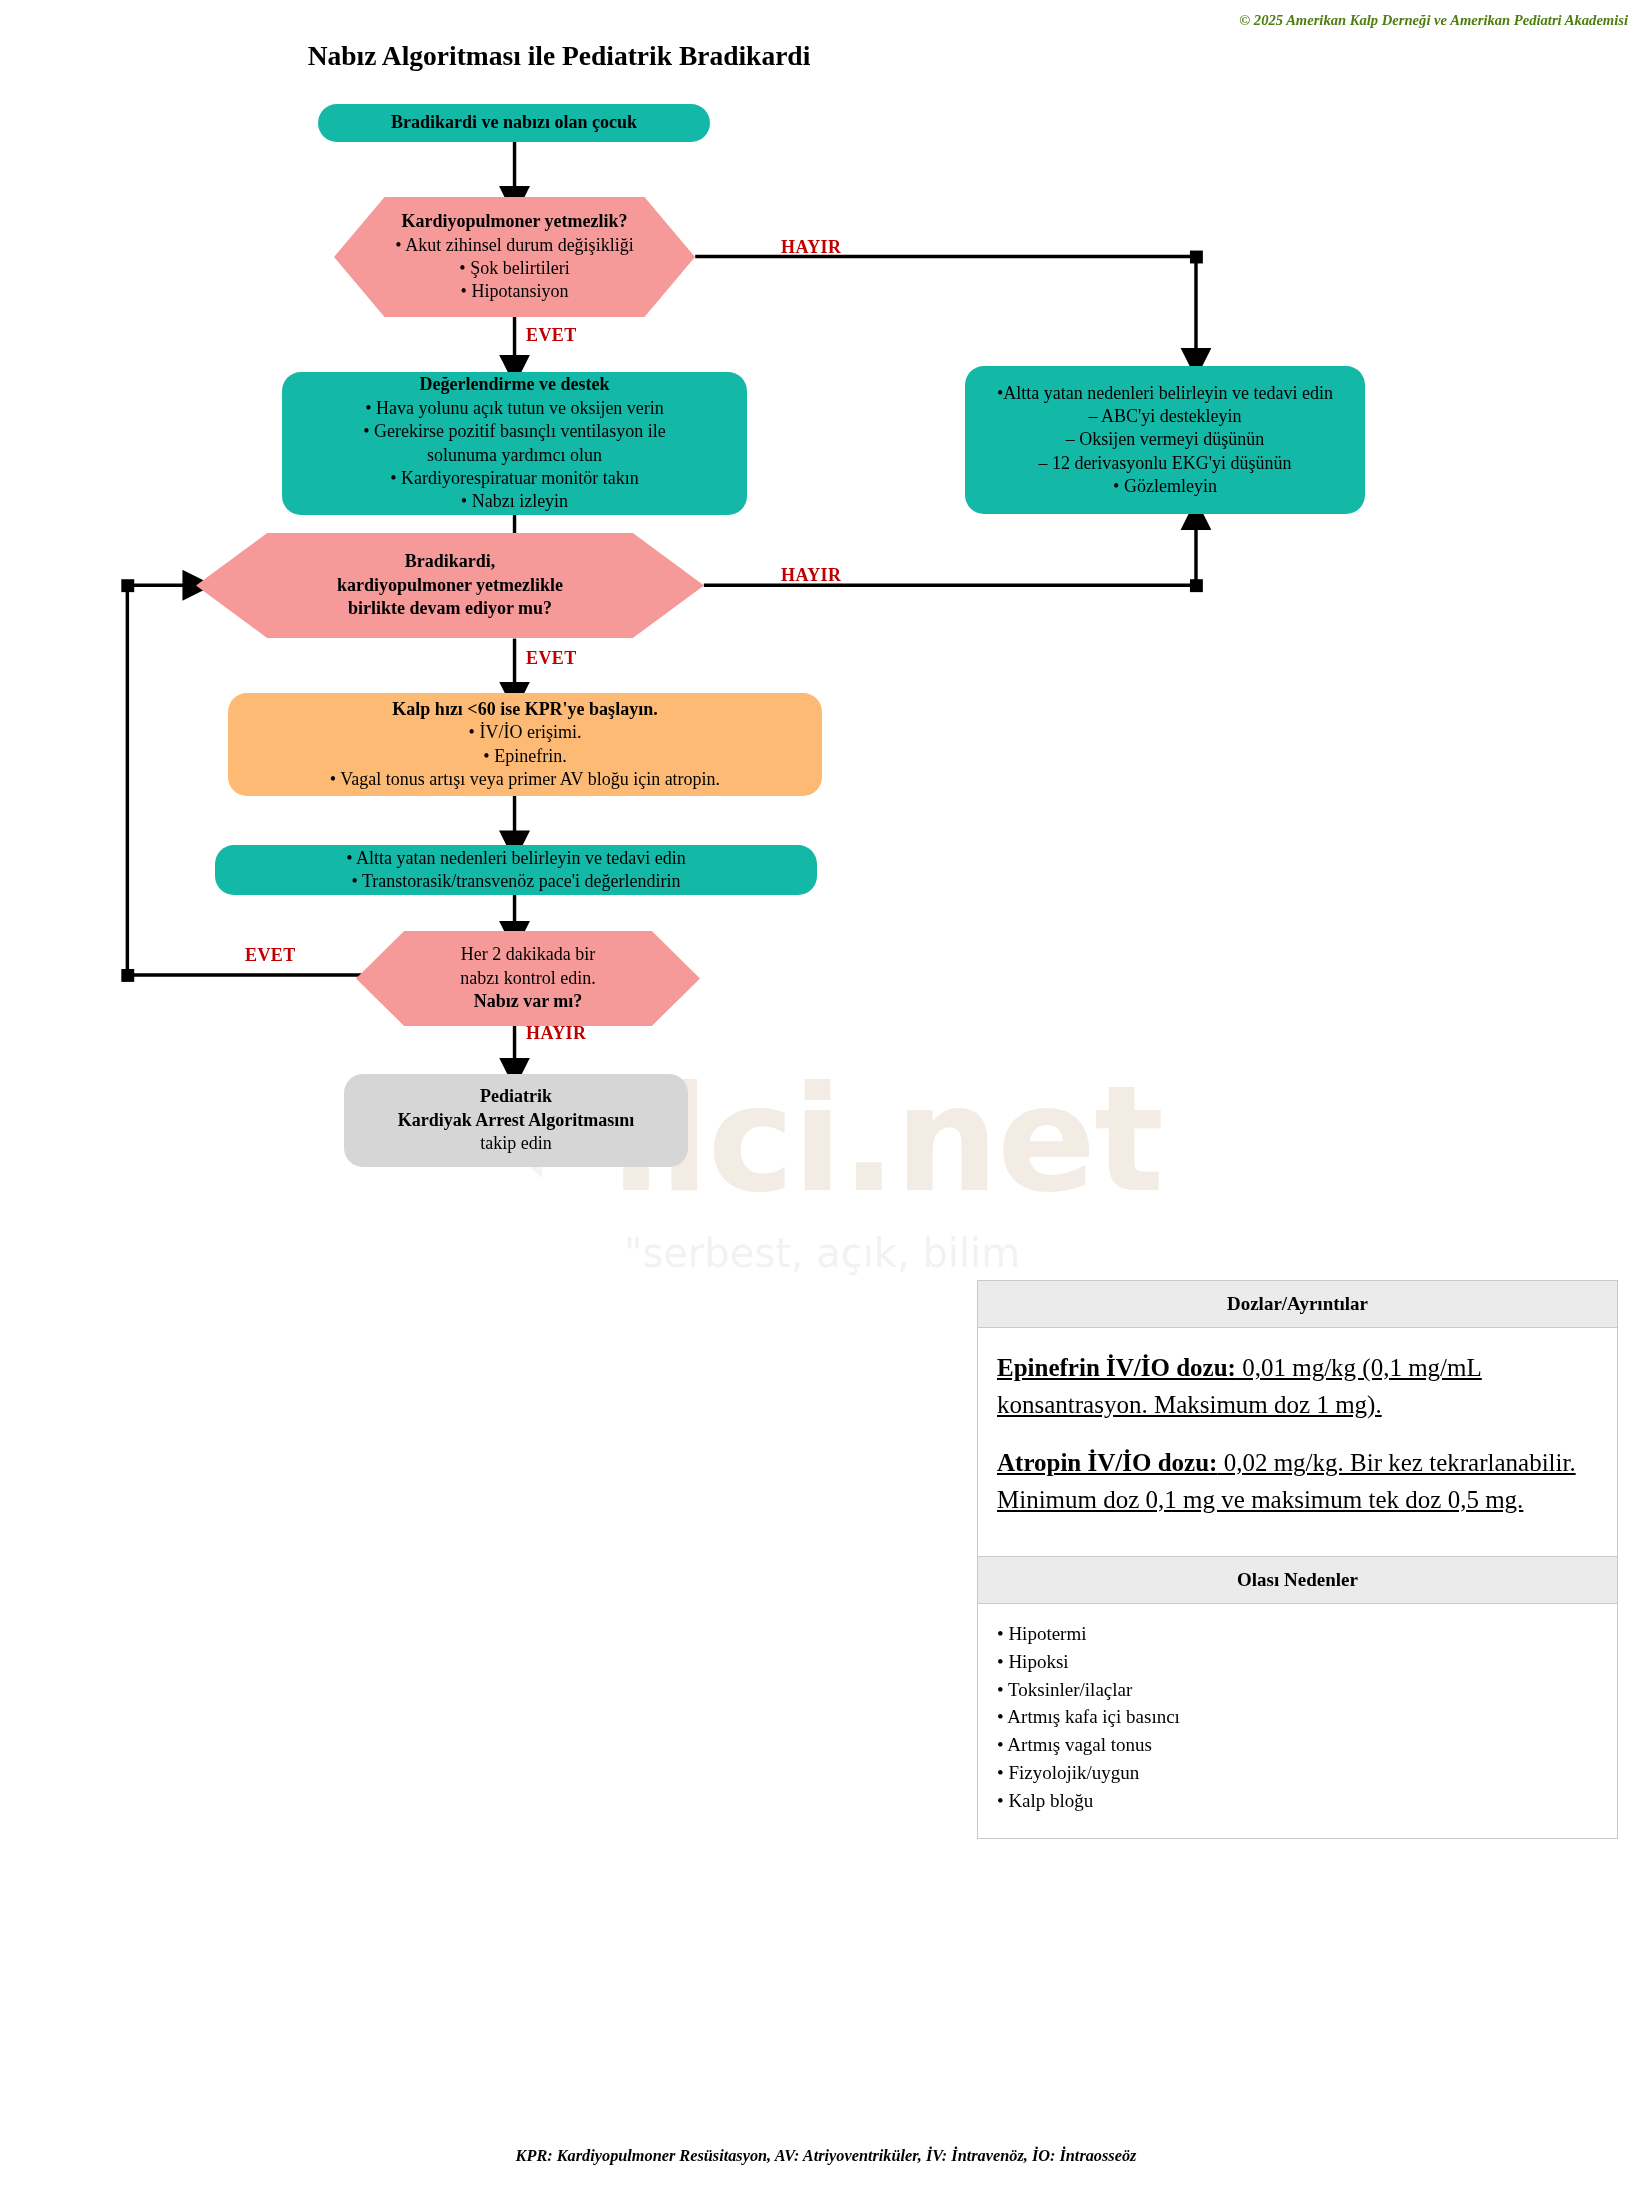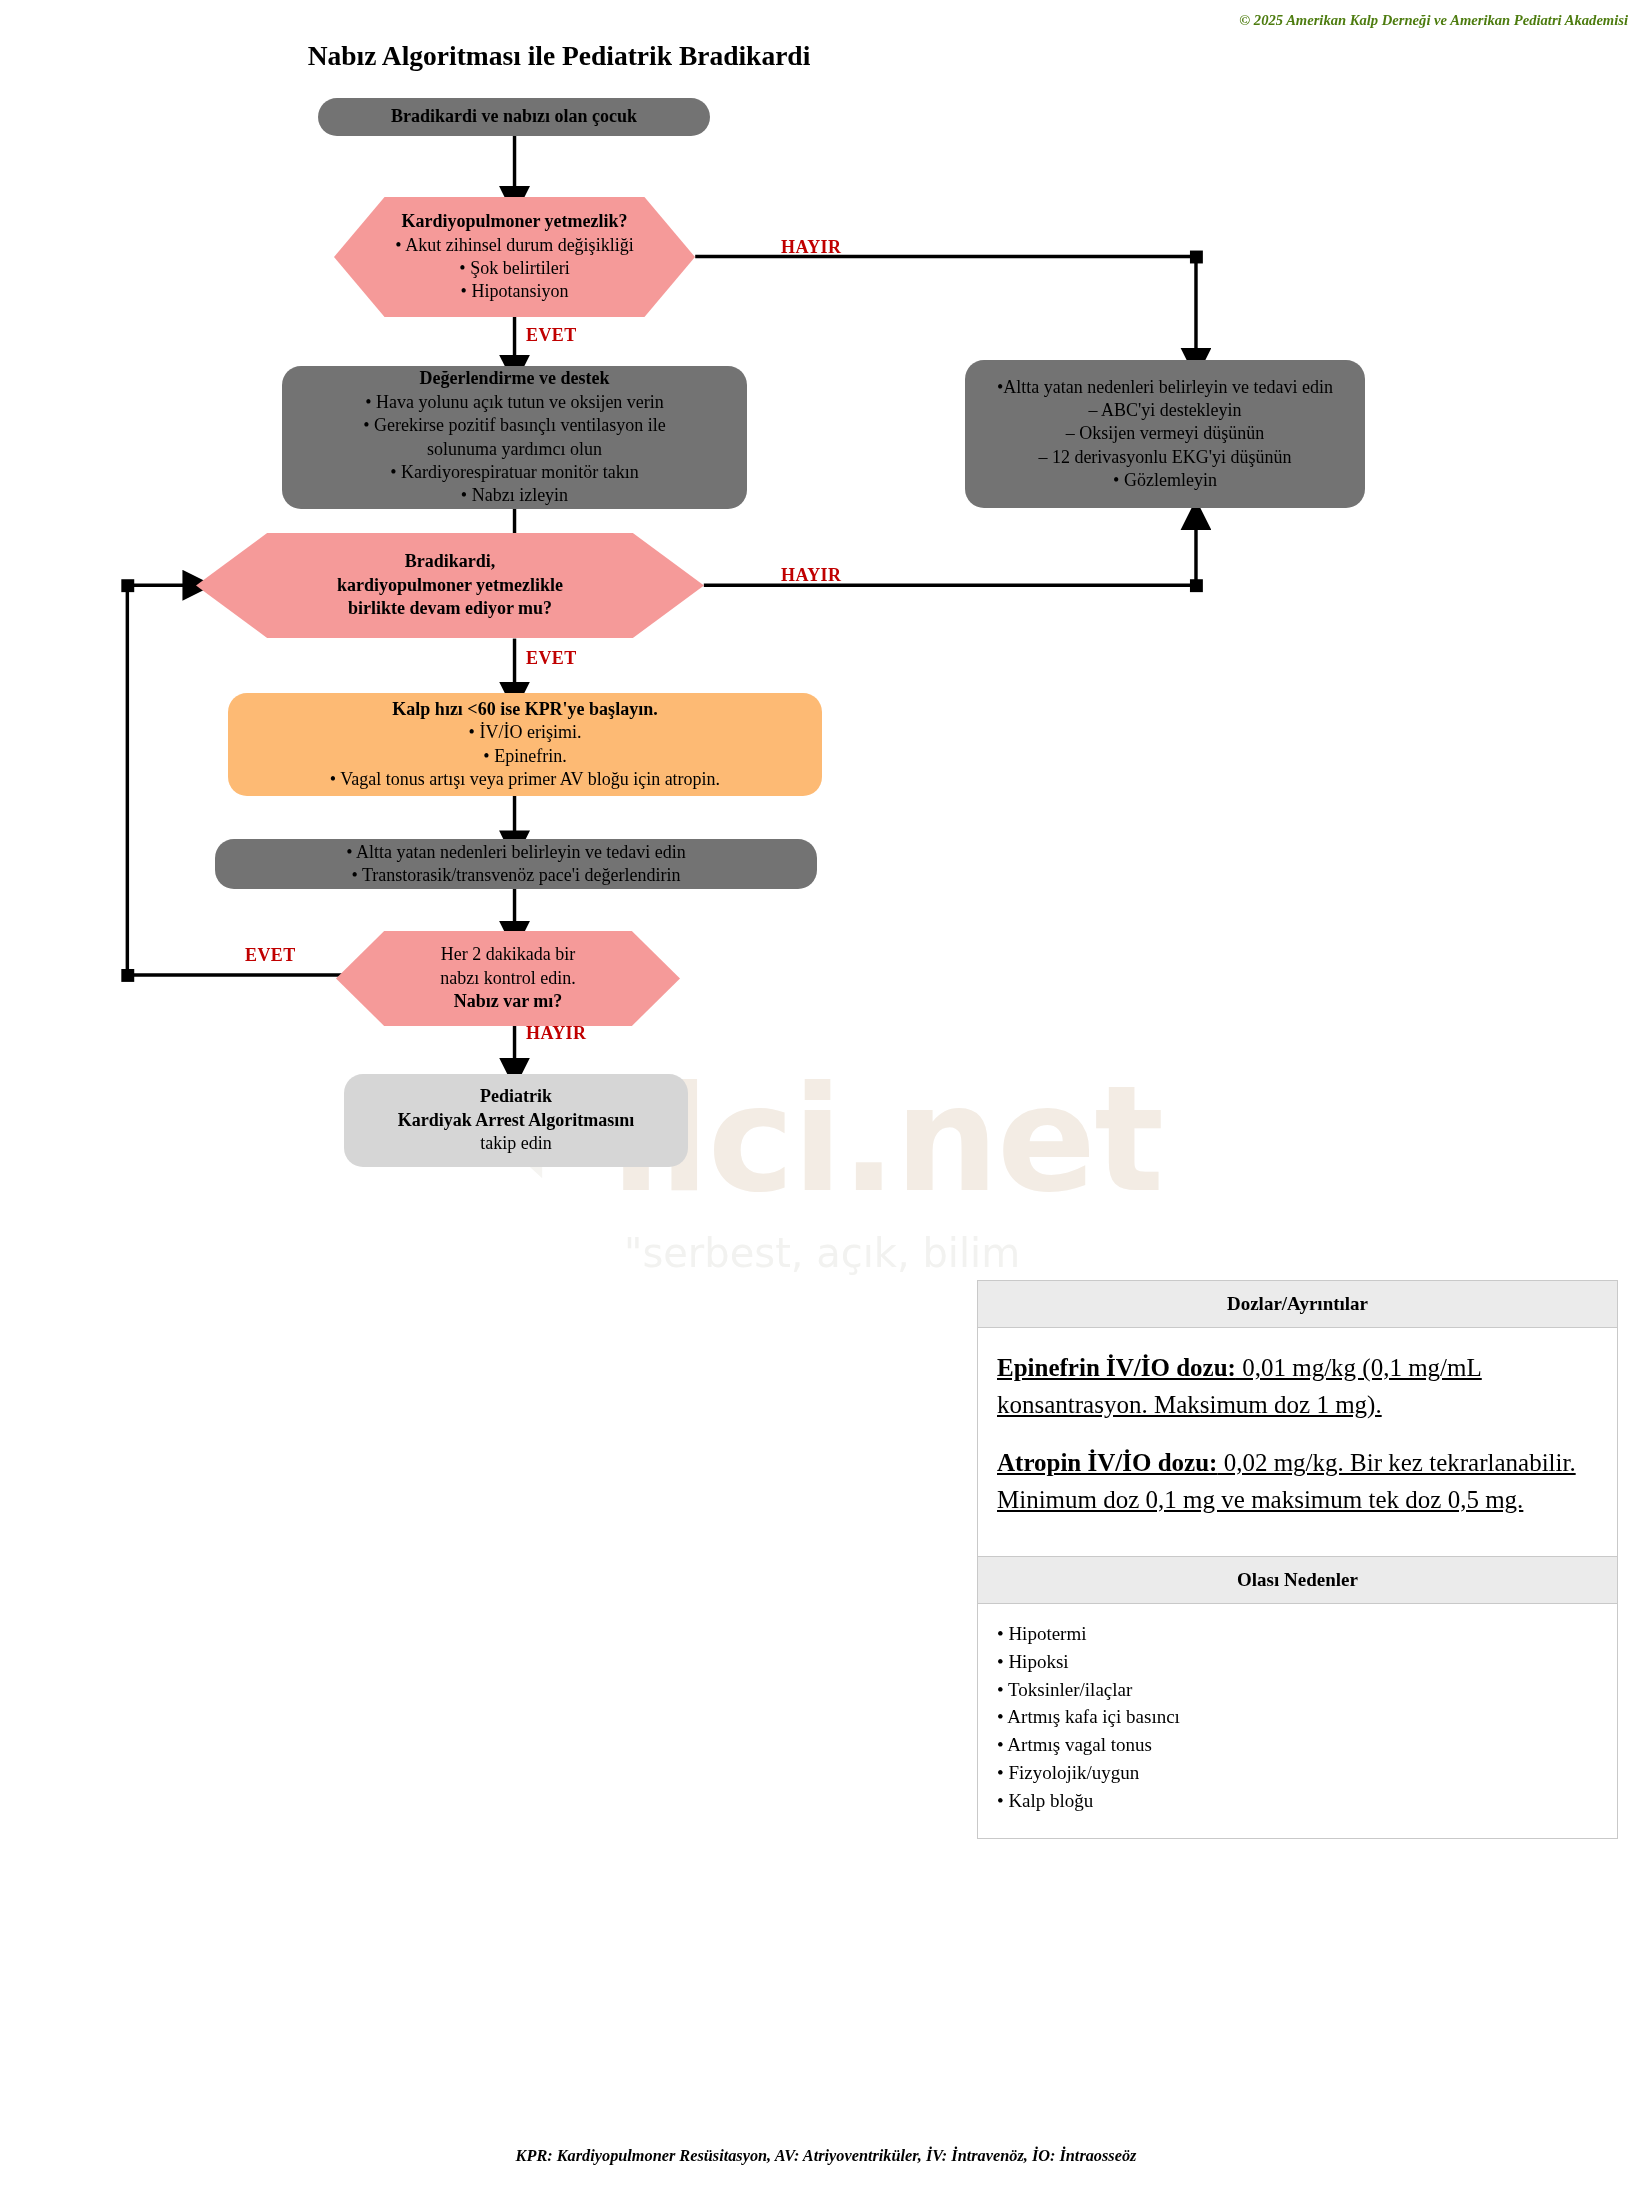--- a/index.html
+++ b/index.html
@@ -63,21 +63,21 @@
   .node {
     position:absolute;
     box-sizing:border-box;
     display:flex; flex-direction:column;
     align-items:center; justify-content:center;
     text-align:center;
     line-height:1.30;
     z-index:5;
   }
   .rounded { border-radius:19px; }
-  .green  { background:#737373; }
+  .green  { background:#14b8a6;margin-top:6px; }
   .blue   { background:#fdba74; }
   .gray   { background:#d6d6d6; }
   .red    { background:#f59a99; }
 
   .hex {
     clip-path: polygon(14% 0%, 86% 0%, 100% 50%, 86% 100%, 14% 100%, 0% 50%);
   }
 
   .n-title { font-weight:bold; }
   .n-line  { font-weight:normal;text-align:center; }
@@ -215,21 +215,21 @@
     <div class="n-line">• İV/İO erişimi.</div>
     <div class="n-line">• Epinefrin.</div>
     <div class="n-line">• Vagal tonus artışı veya primer AV bloğu için atropin.</div>
   </div>
 
   <div class="node rounded green" style="left:215px; top:839px; width:602px; height:50px; font-size:18px;">
     <div class="n-line">• Altta yatan nedenleri belirleyin ve tedavi edin</div>
     <div class="n-line">• Transtorasik/transvenöz pace'i değerlendirin</div>
   </div>
 
-  <div class="node red hex" style="left:336px; top:931px; width:344px; height:95px; font-size:18px;">
+  <div class="node red hex" style="left:356px; top:931px; width:344px; height:95px; font-size:18px;">
     <div class="n-line">Her 2 dakikada bir</div>
     <div class="n-line">nabzı kontrol edin.</div>
     <div class="n-title">Nabız var mı?</div>
   </div>
 
   <div class="node rounded gray" style="left:344px; top:1074px; width:344px; height:93px; font-size:18px;">
     <div class="n-title">Pediatrik</div>
     <div class="n-title">Kardiyak Arrest Algoritmasını</div>
     <div class="n-line">takip edin</div>
   </div>

